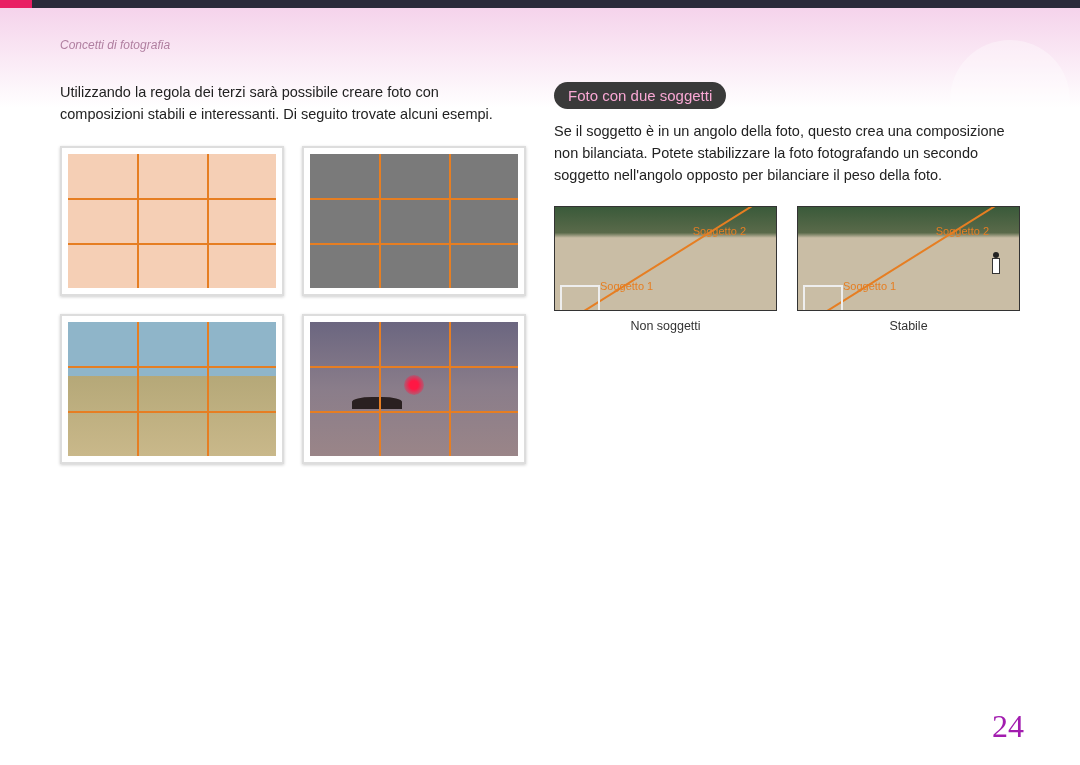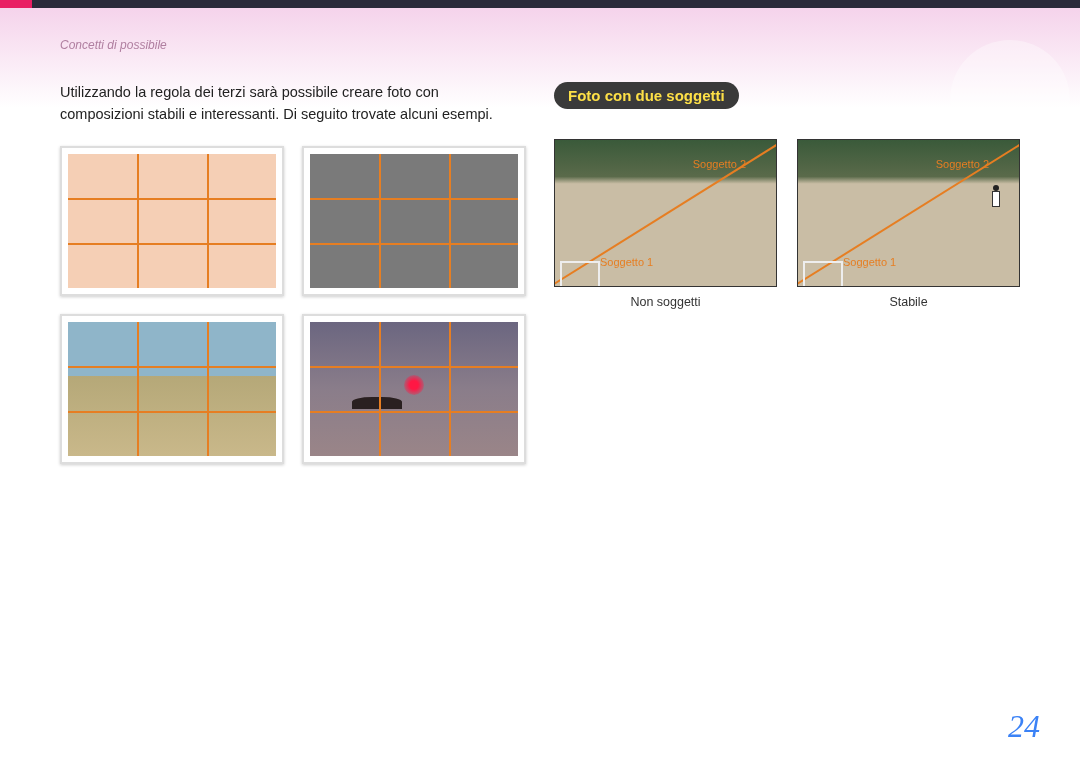--- a/index.html
+++ b/index.html
@@ -105,36 +105,36 @@
 }
 .gl-v1, .gl-v2 { position: absolute; top: 0; bottom: 0; width: 2px; background: #e67e22; }
 .gl-v1 { left: 33.33%; }
 .gl-v2 { left: 66.66%; }
 .gl-h1, .gl-h2 { position: absolute; left: 0; right: 0; height: 2px; background: #e67e22; }
 .gl-h1 { top: 33.33%; }
 .gl-h2 { top: 66.66%; }
 .heading-pill {
   display: inline-block;
   background: #3a3a3a;
-  color: #fde047;
+  color: #f9a8d4;
   font-size: 15px;
-  font-weight: 700;
+  font-weight: 400;
   padding: 5px 14px;
   border-radius: 14px;
   margin-bottom: 12px;
 }
 .subject-examples {
   display: flex;
   gap: 20px;
   margin-top: 18px;
 }
 .subject-fig { flex: 1; }
 .subject-img {
   width: 100%;
-  height: 148px;
+  height: 105px;
   position: relative;
   background: linear-gradient(to bottom, #3a5a3a 0%, #5a6a4a 25%, #c9bda5 30%, #c9bda5 100%);
   border: 1px solid #333;
   overflow: hidden;
 }
 .diag {
   position: absolute;
   width: 2px;
   background: #e67e22;
   height: 280%;
@@ -179,40 +179,39 @@
 }
 .caption {
   text-align: center;
   font-size: 12.5px;
   color: #333;
   margin-top: 8px;
 }
 .page-num {
   position: absolute;
   bottom: 20px;
-  right: 40px;
+  right: 56px;
   font-size: 32px;
-  font-style: italic;
-  color: #3b82f6;
+  color: #a21caf;
   font-family: Georgia, serif;
 }
 </style>
 </head>
 <body>
 
 <div class="top-bar"></div>
 <div class="bg-gradient"></div>
 <div class="bg-circles">
   <div class="c1"></div>
     <div class="c2"></div>
     <div class="c3"></div>
 </div>
 
 <div class="content">
-  <div class="breadcrumb">Concetti di possibile</div>
+  <div class="breadcrumb">Concetti di fotografia</div>
 
   <div class="columns">
 
     <div class="col">
       <p class="intro">Utilizzando la regola dei terzi sarà possibile creare foto con composizioni stabili e interessanti. Di seguito trovate alcuni esempi.</p>
 
       <div class="grid-examples">
 
         <div class="thumb">
           <div class="thumb-inner bg-peach">
@@ -258,20 +257,21 @@
                 <div class="gl-h2"></div>
             </div>
           </div>
         </div>
 
       </div>
     </div>
 
     <div class="col">
       <div class="heading-pill">Foto con due soggetti</div>
+      <p class="intro">Se il soggetto è in un angolo della foto, questo crea una composizione non bilanciata. Potete stabilizzare la foto fotografando un secondo soggetto nell'angolo opposto per bilanciare il peso della foto.</p>
 
       <div class="subject-examples">
 
         <div class="subject-fig">
           <div class="subject-img">
             <div class="diag diag-ltr"></div>
             <div class="goal"></div>
             <span class="sub-label" style="top:18px; right:30px;">Soggetto 2</span>
             <span class="sub-label" style="bottom:18px; left:45px;">Soggetto 1</span>
           </div>

